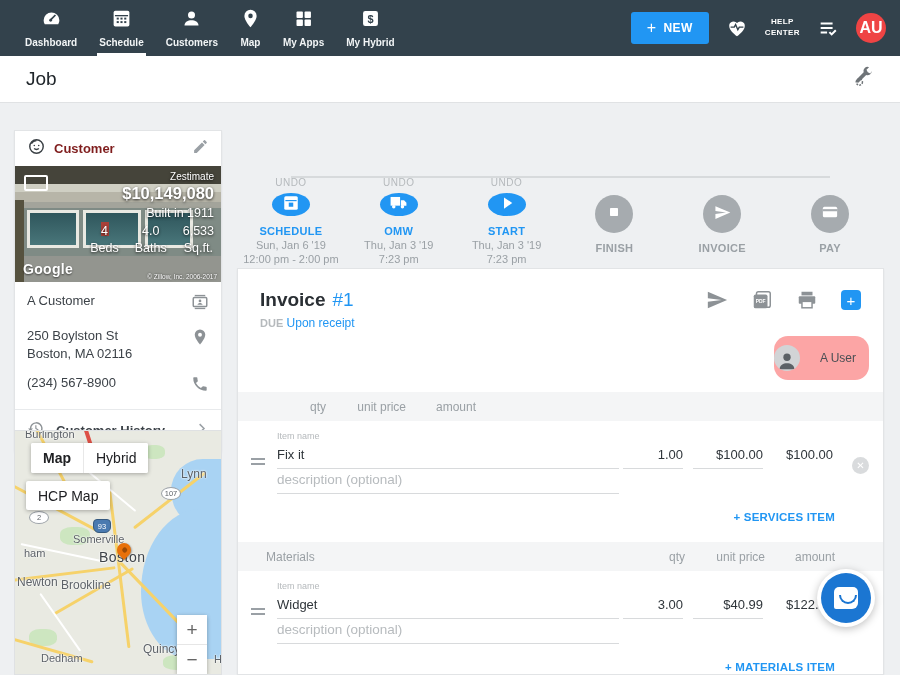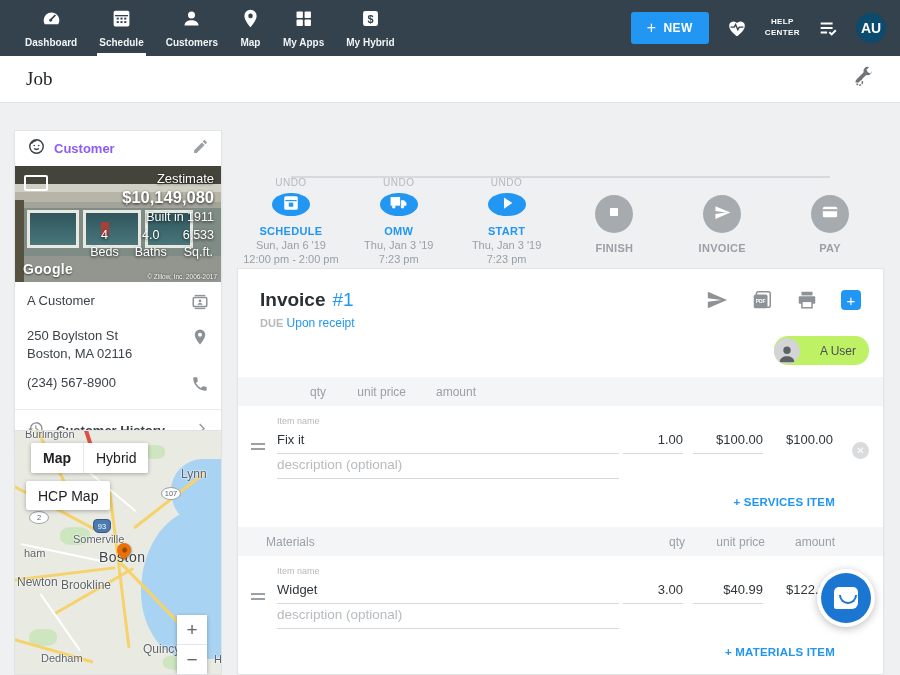--- a/index.html
+++ b/index.html
@@ -16,46 +16,46 @@
   .nav-item svg { width:21px; height:21px; }
   .nav-item .nav-label { font-size:10px; font-weight:bold; color:#f2f5f6; white-space:nowrap; }
   .nav-item.active::after { content:""; position:absolute; bottom:0; left:9px; right:9px; height:3px; background:#fff; }
   .nav-right { display:flex; align-items:center; gap:17px; }
   .new-btn { width:78px; height:32px; background:#2196f3; border:none; border-radius:3px; color:#fff;
              font-weight:bold; font-size:12px; display:flex; align-items:center; justify-content:center; gap:7px;
              font-family:inherit; letter-spacing:.4px; cursor:pointer; }
   .new-plus { font-size:16px; font-weight:normal; }
   .help { font-size:8px; font-weight:bold; line-height:1.35; text-align:center; letter-spacing:.4px; cursor:pointer; }
   .nav-icon-btn { display:flex; align-items:center; cursor:pointer; }
-  .avatar { width:30px; height:30px; border-radius:50%; background:#0c4a6e; display:flex; align-items:center;
-            justify-content:center; font-size:14px; font-weight:bold; color:#fff; cursor:pointer; }
+  .avatar { width:30px; height:30px; border-radius:50%; background:#ef4444; display:flex; align-items:center;
+            justify-content:center; font-size:16px; font-weight:bold; color:#fff; cursor:pointer; }
 
   
   .subheader { position:absolute; top:56px; left:0; width:900px; height:47px; background:#fff;
                border-bottom:1px solid #e0e2e4; display:flex; align-items:center; justify-content:space-between;
-               padding:4px 26px; z-index:20;font-family:Liberation Serif, serif; }
+               padding:4px 26px; z-index:20; }
   .page-title { font-size:19px; color:#20262b; }
 
   
   .card { background:#fff; border:1px solid #e2e4e6; box-shadow:0 1px 2px rgba(0,0,0,.05); }
 
   
   .customer-card { position:absolute; left:14px; top:130px; width:208px; }
   .cust-head { height:35px; display:flex; align-items:center; gap:8px; padding:0 12px; }
-  .cust-title { flex:1; font-size:13px; font-weight:bold; color:#8b5cf6; }
+  .cust-title { flex:1; font-size:13px; font-weight:bold; color:#7f1d1d; }
   .photo { position:relative; height:116px; overflow:hidden;
            background:linear-gradient(#45443a 0 18px, #cfcfc3 18px 26px, #b7b5a8 26px 36px, #a3a49b 36px 42px, #7f8b85 42px 90px, #93958f 90px 116px); }
   .pillar { position:absolute; left:0; top:34px; width:9px; height:82px; background:#56523f; }
   .pane { position:absolute; top:44px; height:38px; border:3px solid #e9e9e2; background:linear-gradient(#2f565c,#49767a); }
   .pane.p1{ left:12px; width:52px; } .pane.p2{ left:68px; width:58px; } .pane.p3{ left:130px; width:48px; }
   .red-accent { position:absolute; left:86px; top:56px; width:8px; height:14px; background:#a84038; }
   .fullscreen-rect { position:absolute; left:9px; top:9px; width:24px; height:16px; border:2px solid #fff; border-radius:2px; }
   .photo-overlay { position:absolute; right:7px; top:5px; text-align:right; color:#fff;
                    text-shadow:0 1px 3px rgba(0,0,0,.8); }
-  .z-label { font-size:13px; }
+  .z-label { font-size:10px; }
   .z-value { font-size:16.5px; font-weight:bold; margin-top:2px; }
   .z-built { font-size:12.5px; margin-top:3px; }
   .z-stats { display:flex; justify-content:flex-end; gap:16px; margin-top:3px; }
   .z-col { display:flex; flex-direction:column; align-items:center; font-size:12.5px; line-height:1.35; }
   .google-mark { position:absolute; left:8px; bottom:5px; color:#fff; font-size:14px; font-weight:bold;
                  letter-spacing:.3px; text-shadow:0 1px 2px rgba(0,0,0,.6); }
   .zillow-copy { position:absolute; right:4px; bottom:2px; color:#fff; font-size:6.5px; text-shadow:0 0 2px rgba(0,0,0,.8); }
   .contact { padding:10px 12px 0 12px; }
   .contact-row { display:flex; align-items:flex-start; justify-content:space-between; margin-bottom:12px; }
   .contact-text { font-size:13px; color:#3c4248; line-height:1.35; }
@@ -115,21 +115,21 @@
   .inv-title { font-size:19px; font-weight:bold; color:#2a2f34; }
   .inv-number { font-size:19px; color:#2196f3; margin-left:7px; }
   .toolbar { margin-left:auto; display:flex; align-items:center; gap:23px; }
   .tool { color:#8d9296; cursor:pointer; display:flex; }
   .add-sq { width:20px; height:20px; background:#2196f3; border-radius:4px; color:#fff; display:flex; align-items:center;
             justify-content:center; font-size:15px; cursor:pointer; }
   .due-row { margin-top:5px; font-size:12px; }
   .due-label { color:#b5b9bc; font-weight:bold; font-size:11px; }
   .due-value { color:#2196f3; cursor:pointer; }
   .assignee-row { display:flex; justify-content:flex-end; padding:6px 14px 12px 0; }
-  .pill { display:flex; align-items:center; gap:20px; background:#bef264; border-radius:14px; height:29px;
+  .pill { display:flex; align-items:center; gap:20px; background:#fca5a5; border-radius:14px; height:44px;
           padding-right:13px; cursor:pointer; }
   .pill-avatar { width:26px; height:26px; border-radius:50%; background:#d2d4d6; display:flex; align-items:flex-end;
                  justify-content:center; overflow:hidden; }
   .pill-name { font-size:12px; color:#4a4f54; }
 
   .section-bar { height:29px; background:#f4f5f6; display:flex; align-items:center; padding-left:28px; padding-right:48px;
                  font-size:12px; color:#9aa0a5; }
   .bar-name { flex:1; }
   .colh-qty { width:60px; text-align:right; }
   .colh-unit { width:80px; text-align:right; }

